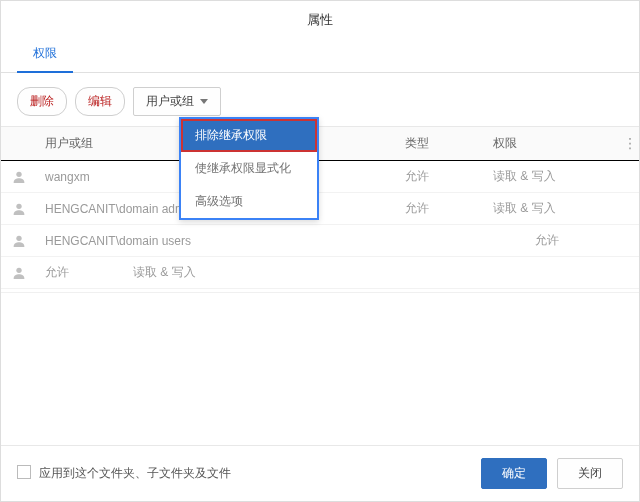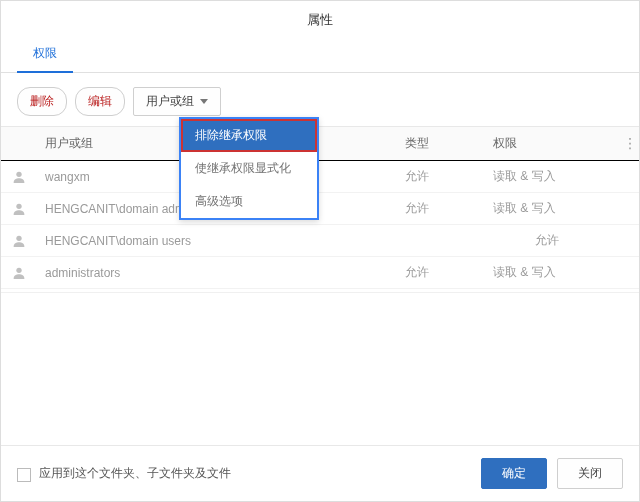--- a/index.html
+++ b/index.html
@@ -24,21 +24,21 @@
   .col-name { flex: 1; }
   .col-type { width: 88px; flex: 0 0 88px; }
   .col-perm { width: 130px; flex: 0 0 130px; }
   .col-more { width: 26px; flex: 0 0 26px; text-align: center; color: #999; }
   .row { display: flex; align-items: center; border-bottom: 1px solid #f2f2f2; color: #9a9a9a; }
   .row .td { padding: 7px 10px; }
   .person-icon { width: 16px; height: 16px; display: block; }
   .person-icon svg { width: 16px; height: 16px; fill: #c0c0c0; }
   .vdots { font-size: 14px; letter-spacing: -1px; }
   .footer { border-top: 1px solid #e8e8e8; padding: 12px 16px; display: flex; align-items: center; justify-content: space-between; }
-  .chk-wrap { display: flex; align-items: flex-end; gap: 8px; color: #555; }
+  .chk-wrap { display: flex; align-items: flex-start; gap: 8px; color: #555; }
   .chk { width: 14px; height: 14px; border: 1px solid #bbb; display: inline-block; }
   .footer-btns { display: flex; gap: 10px; }
   .btn.primary { background: #2f6fbf; border-color: #2f6fbf; color: #fff; padding: 6px 20px; }
   .btn.normal { padding: 4px 20px; }
   .divider-row { height: 4px; border-bottom: 1px solid #f0f0f0; }
 </style>
 </head>
 <body>
 
 <div class="dialog">
@@ -107,21 +107,20 @@
       <div class="td col-type">允许</div>
       <div class="td col-more"></div>
     </div>
     <div class="row">
       <div class="td col-chk">
           <span class="person-icon"><svg viewBox="0 0 24 24">
               <circle cx="12" cy="8" r="4"></circle>
               <path d="M4 20c0-4 4-6 8-6s8 2 8 6v1H4z"></path>
             </svg></span>
         </div>
-      <div class="td col-name">administrators</div>
       <div class="td col-type">允许</div>
       <div class="td col-perm">读取 &amp; 写入</div>
       <div class="td col-more"></div>
     </div>
     <div class="divider-row"></div>
   </div>
 
   <div class="footer">
     <label class="chk-wrap">
       <span class="chk"></span>

